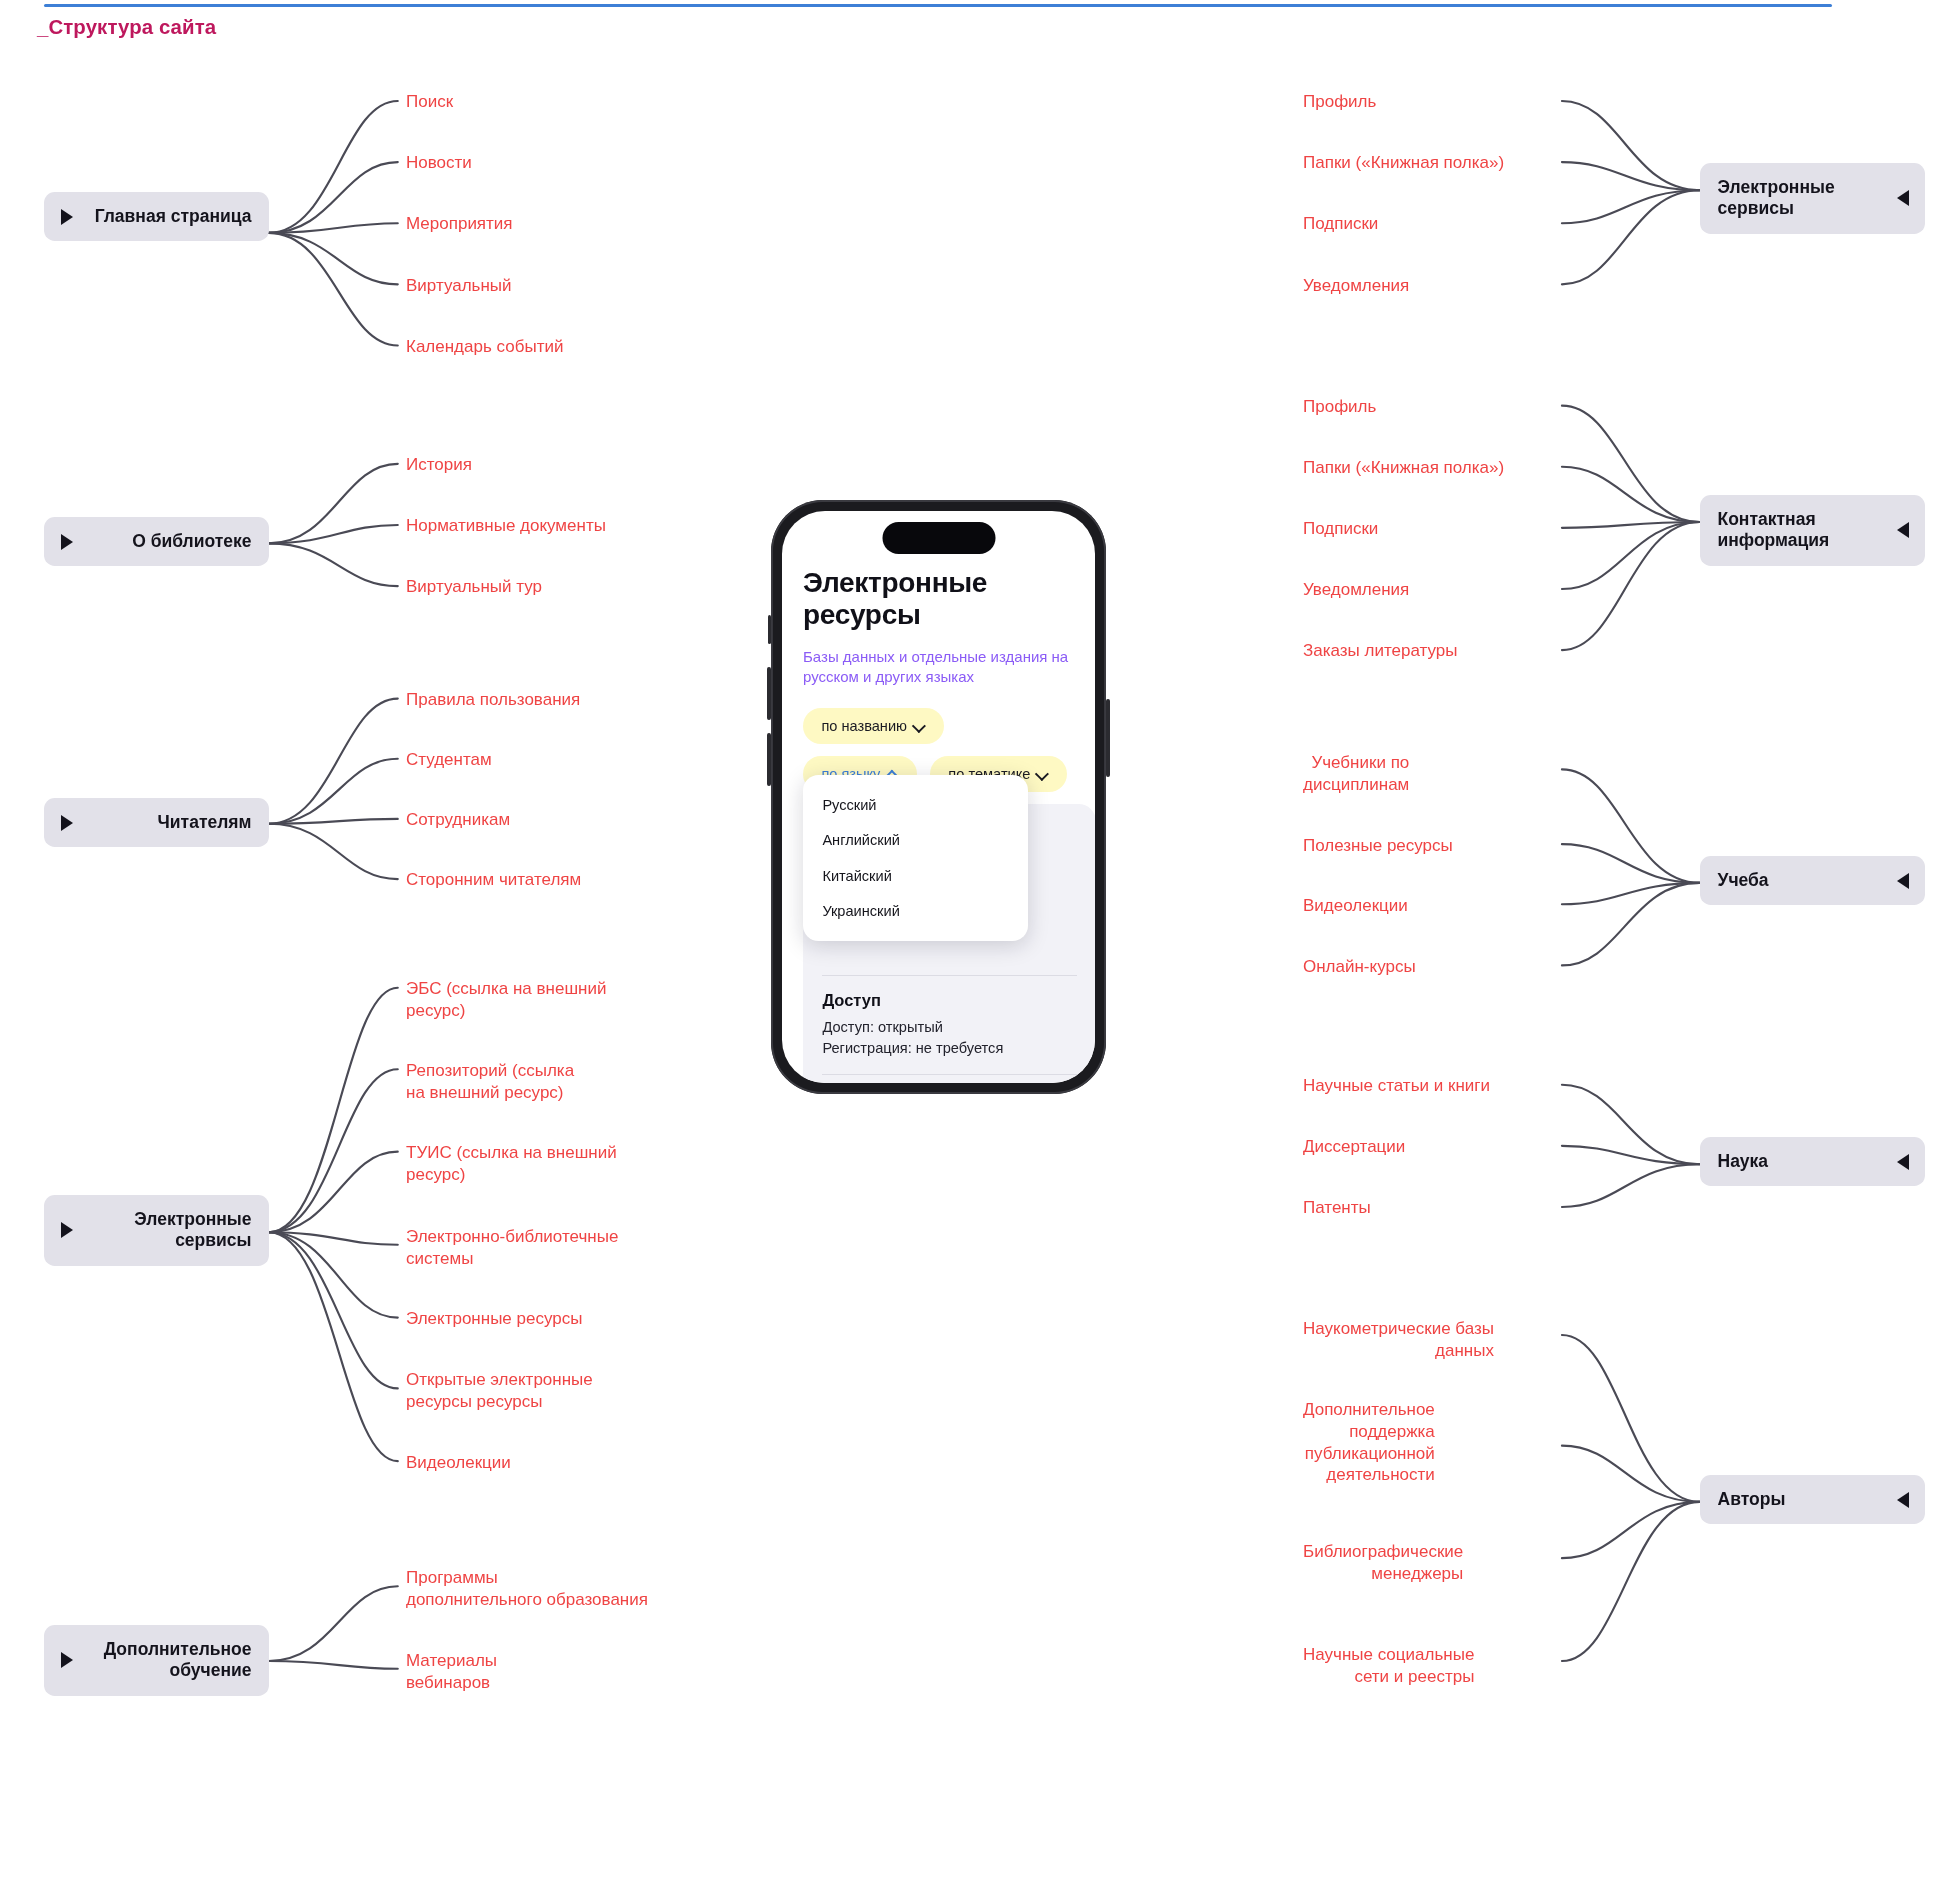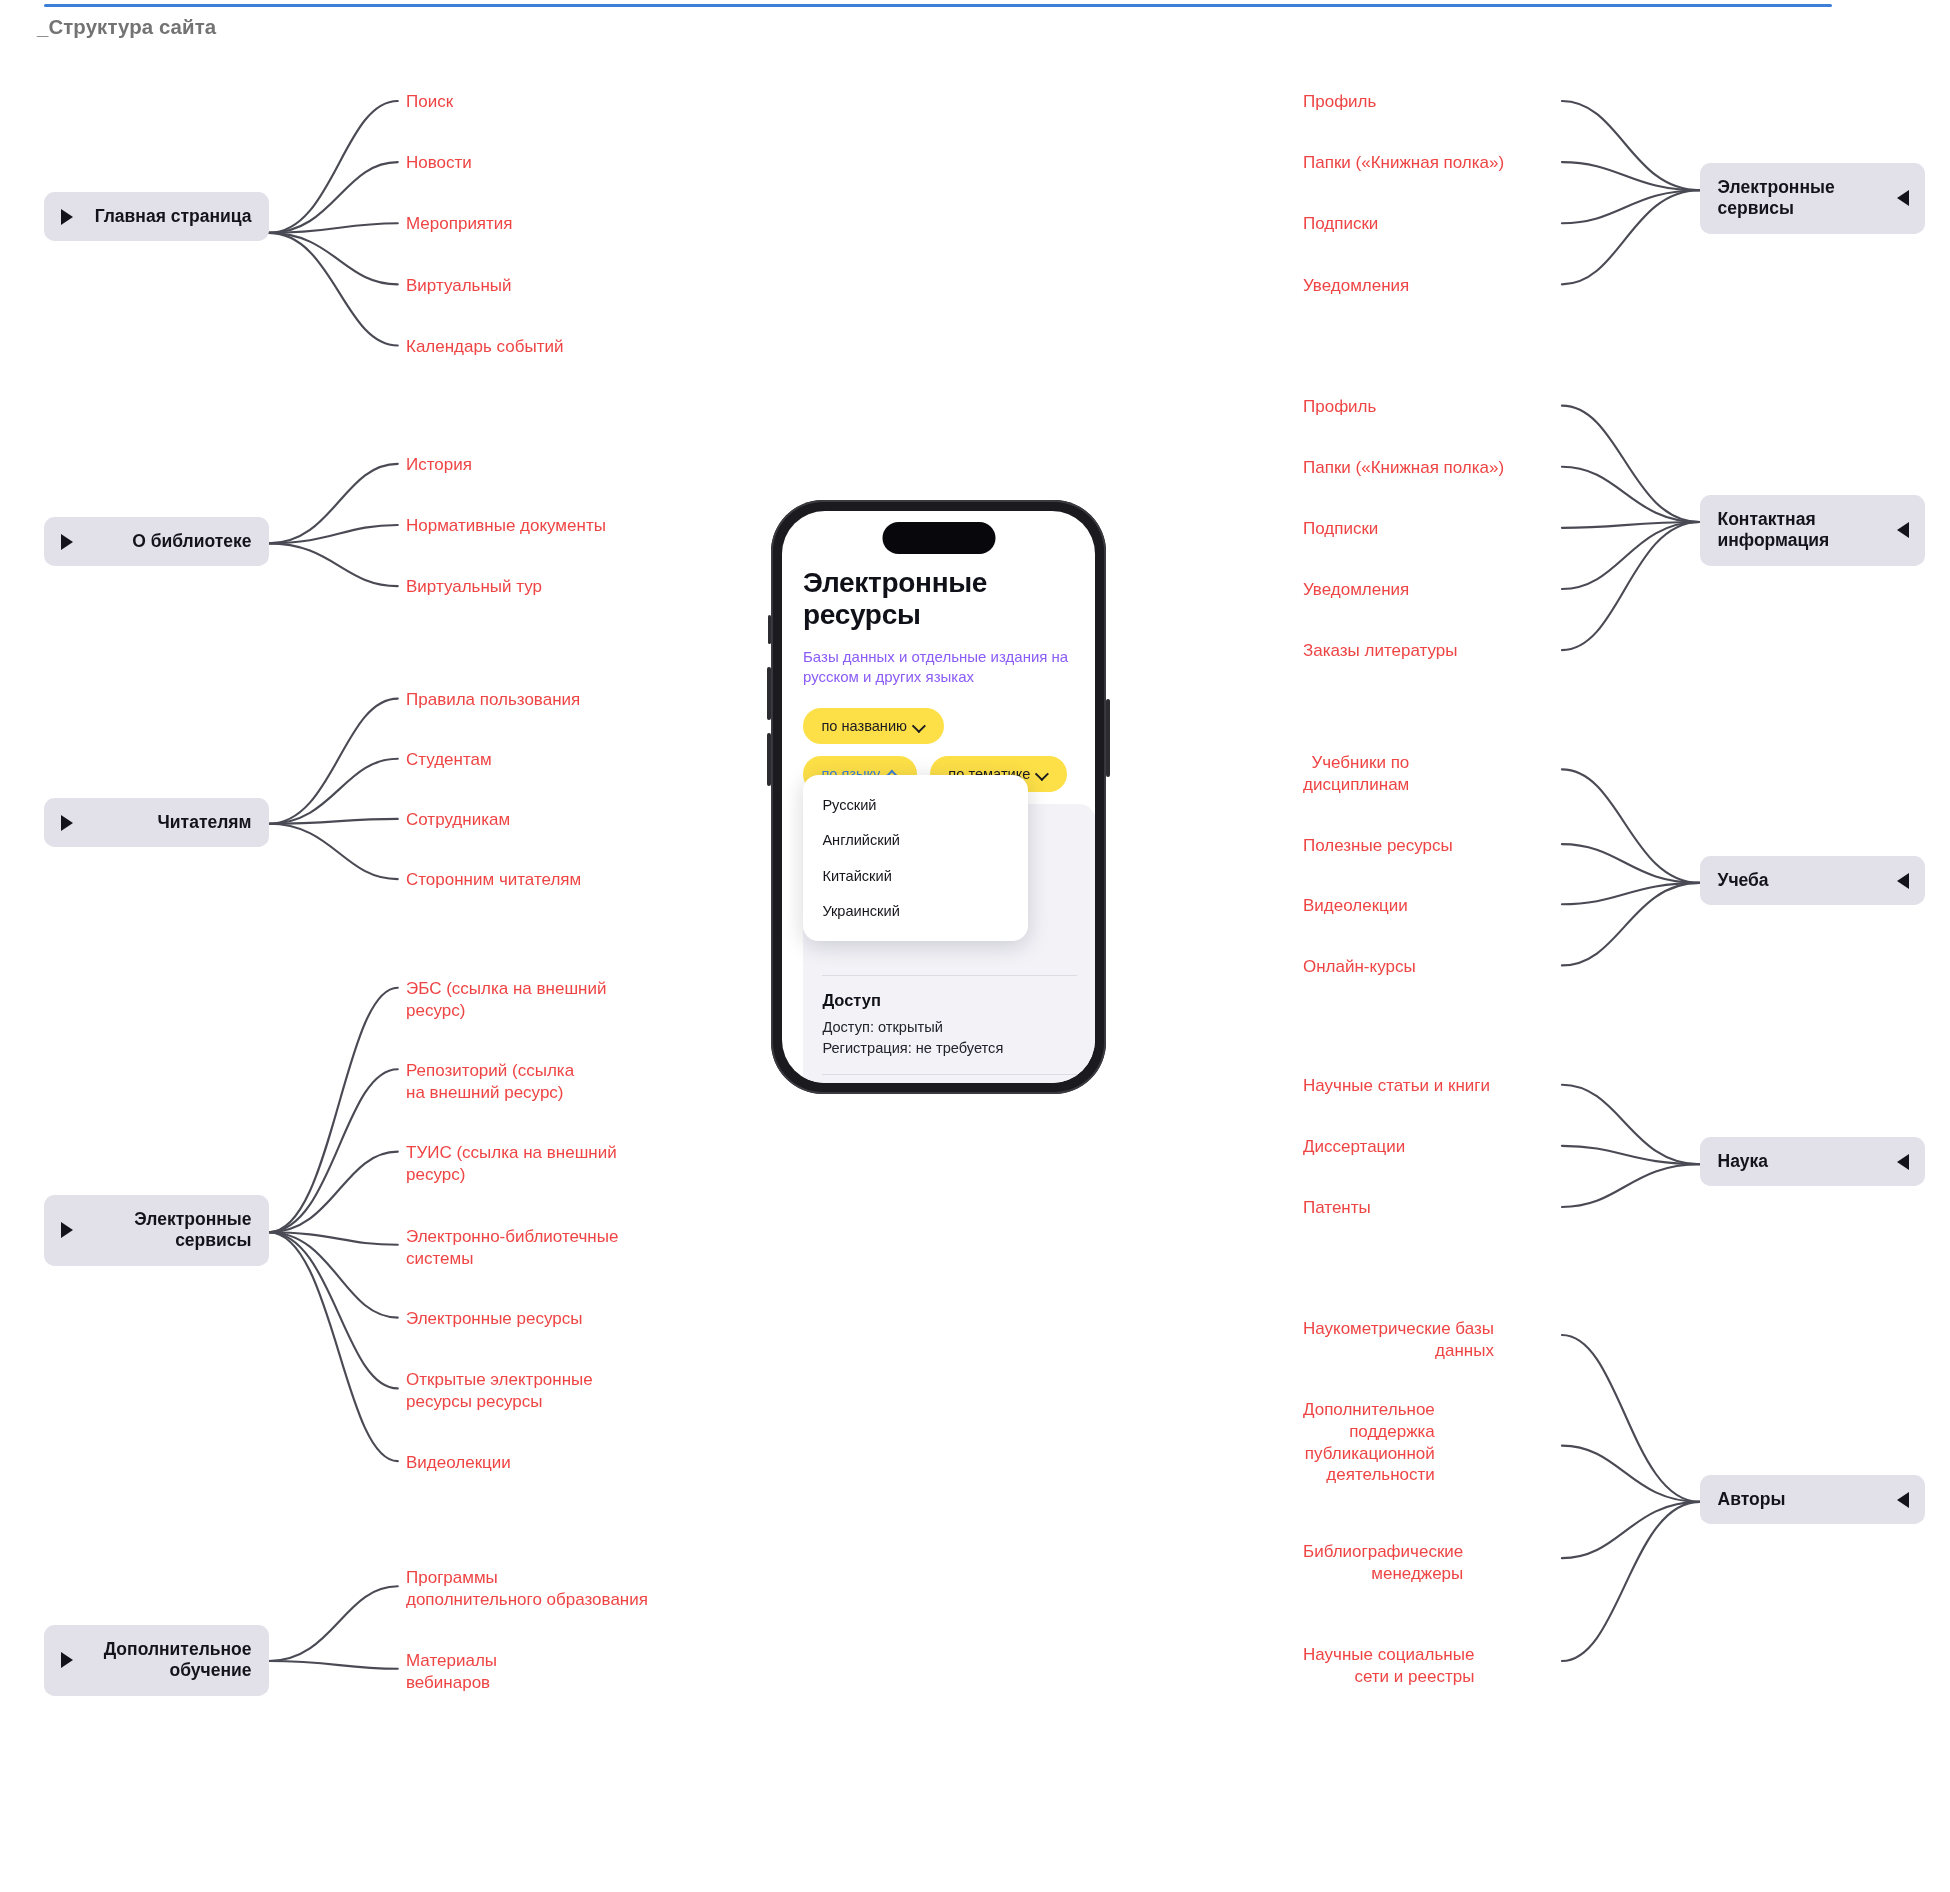--- a/index.html
+++ b/index.html
@@ -11,21 +11,21 @@
     position:relative;overflow:hidden;
     -webkit-font-smoothing:antialiased;
   }
   
   #top-rule{
     position:absolute;left:44px;top:3.9px;width:1788px;height:2.9px;
     background:#3d7fd6;border-radius:1.9px;
   }
   #page-title{
     position:absolute;left:37px;top:15.5px;
-    font-size:20.4px;font-weight:700;color:#737373;
+    font-size:20.4px;font-weight:700;color:#be185d;
     letter-spacing:0.1px;white-space:nowrap;
   }
   
   #map-svg{position:absolute;left:0;top:0;width:1950px;height:1892px;}
   .connector{fill:none;stroke:#4a4a55;stroke-width:2.2;stroke-linecap:round;}
   
   .node{
     position:absolute;
     background:#e2e1e9;border-radius:10.7px;
     display:flex;align-items:center;
@@ -89,21 +89,21 @@
   #screen-content{position:absolute;left:0;top:0;width:100%;height:100%;padding:56px 21.3px 0 21.3px;box-sizing:border-box;}
   #app-title{
     font-size:28px;font-weight:700;color:#101018;line-height:1.14;
     letter-spacing:-0.3px;margin:0 0 16.5px 0;
   }
   #app-subtitle{
     font-size:15px;color:#8b5cf6;line-height:1.33;margin:0 0 21.3px 0;
   }
   .chip{
     display:inline-flex;align-items:center;gap:7px;
-    background:#fde047;border-radius:21.3px;
+    background:#fef9c3;border-radius:21.3px;
     padding:9.7px 18.4px;font-size:14.6px;color:#1a1a22;
     box-sizing:border-box;
   }
   .chip.active{color:#3d7fd6;}
   .chev{display:inline-block;width:11.6px;height:11.6px;position:relative;}
   .chev::before{
     content:"";position:absolute;left:0;top:1px;
     width:7.8px;height:7.8px;border-right:2.1px solid currentColor;border-bottom:2.1px solid currentColor;
     transform:rotate(45deg);
   }

